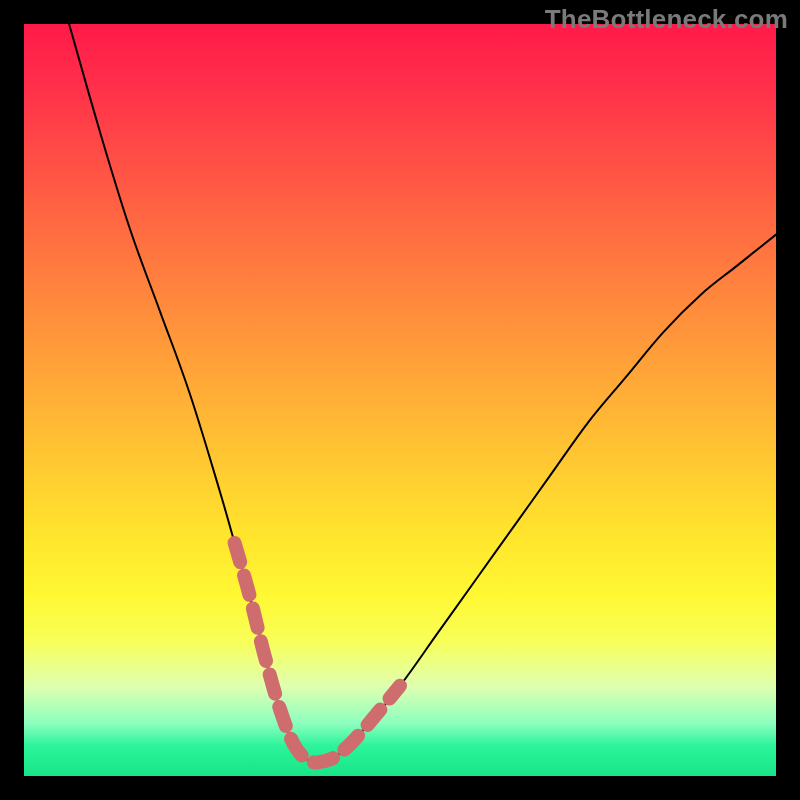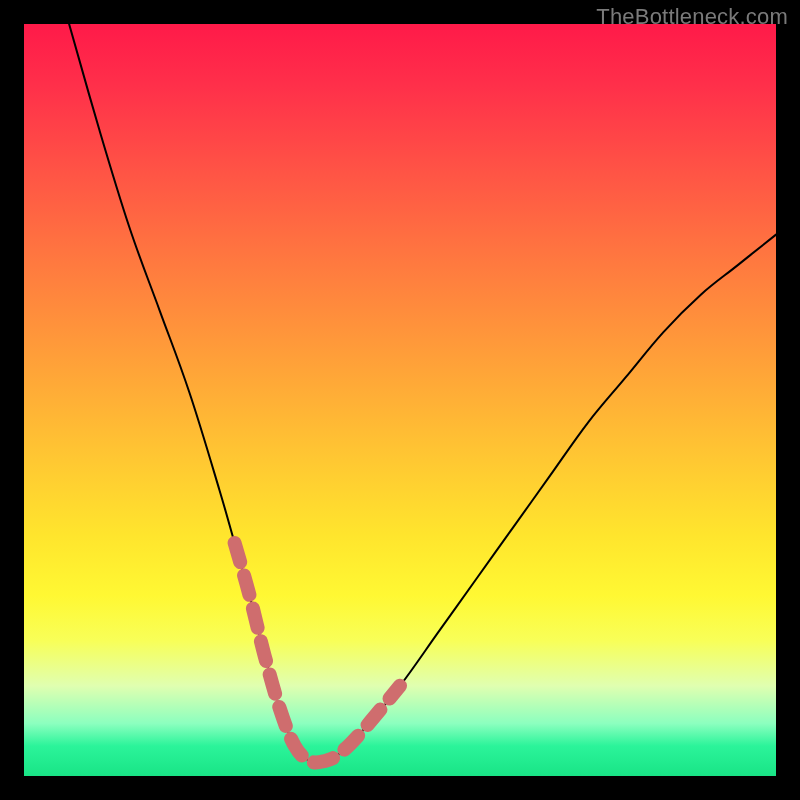--- a/index.html
+++ b/index.html
@@ -31,22 +31,22 @@
       #8cffbf 93%,
       #2bf49a 96%,
       #19e486 100%
     );
   }
   .watermark {
     position: absolute;
     top: 4px;
     right: 12px;
     color: #7a7a7a;
-    font-size: 22px;
-    font-weight: 400;
+    font-size: 26px;
+    font-weight: 700;
     letter-spacing: 0.2px;
     user-select: none;
   }
   svg.curve {
     position: absolute;
     left: 0;
     top: 0;
     width: 752px;
     height: 752px;
   }

